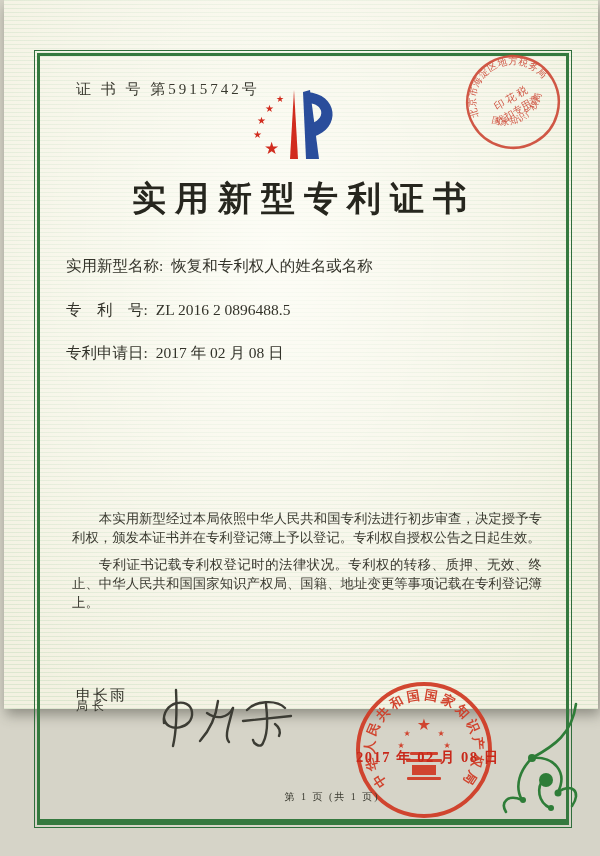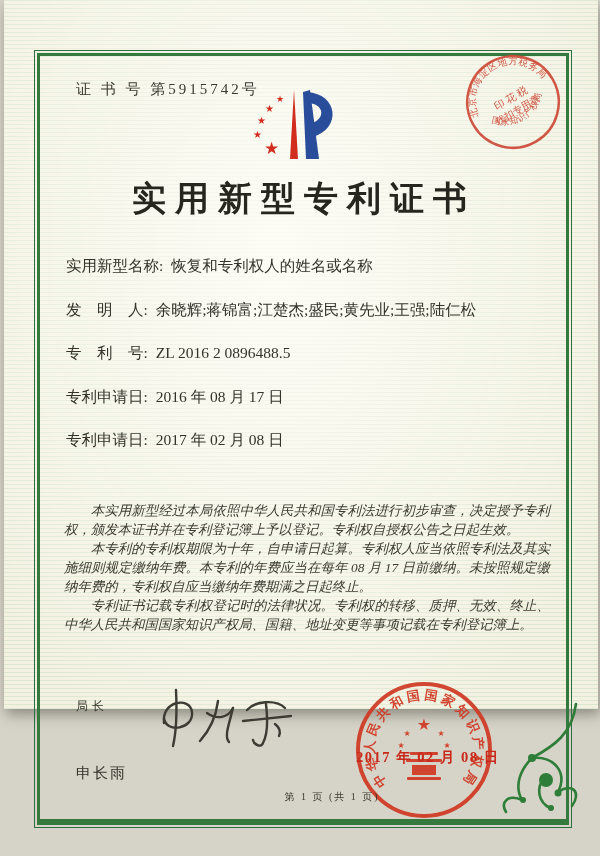--- a/index.html
+++ b/index.html
@@ -16,23 +16,23 @@
   .frame-inner{position:absolute;left:2px;top:2px;right:2px;bottom:2px;
                border:3px solid #35793f;border-bottom-width:6px;}
   .cert-no{position:absolute;left:72px;top:80px;font-size:15px;letter-spacing:3px;color:#39392f;}
   .title{position:absolute;left:0;top:176px;width:600px;text-align:center;
          font-size:34px;font-weight:700;letter-spacing:9px;color:#26261e;}
   .fields{position:absolute;left:62px;top:244px;width:486px;font-size:15.5px;color:#33332a;}
   .field-row{line-height:43.5px;white-space:nowrap;}
   .field-row .value{padding-left:8px;}
   .paragraphs{position:absolute;left:60px;top:501px;width:486px;font-size:13.4px;
               line-height:19px;text-align:justify;color:#3a3a30;}
-  .paragraphs p{margin:0;text-indent:2em;font-style:italic;}
+  .paragraphs p{margin:8px;text-indent:2em;}
   .sig-title{position:absolute;left:72px;top:698px;font-size:12px;letter-spacing:4px;color:#33332a;}
-  .sig-name{position:absolute;left:72px;top:764px;font-size:15px;letter-spacing:2px;color:#33332a;}
+  .sig-name{position:absolute;left:72px;top:686px;font-size:15px;letter-spacing:2px;color:#33332a;}
   .signature-svg{position:absolute;left:142px;top:683px;}
   .tax-stamp-svg{position:absolute;left:457px;top:50px;opacity:.92;}
   .logo-svg{position:absolute;left:242px;top:86px;}
   .seal-svg{position:absolute;left:348px;top:678px;opacity:.93;}
   .seal-date{position:absolute;left:352px;top:748px;font-size:14.5px;letter-spacing:1.5px;
              color:#c8281a;font-weight:600;}
   .footer{position:absolute;left:0;top:790px;width:560px;text-align:center;
           font-size:10px;letter-spacing:2px;color:#3a3a30;margin-left:48px;}
   .corner-svg{position:absolute;left:492px;top:700px;}
   svg text{font-family:"Liberation Serif","DejaVu Serif",serif;}
@@ -79,36 +79,29 @@
       <text x="30" y="16" font-size="9" fill="#d12c1e">★</text>
     </svg>
 
     <div class="title">实用新型专利证书</div>
 
     <div class="fields">
       <div class="field-row">
         <span class="label">实用新型名称:</span><span class="value">恢复和专利权人的姓名或名称</span>
       </div>
       <div class="field-row">
-        <span class="label">发　明　人:</span><span class="value">余晓辉;蒋锦富;江楚杰;盛民;黄先业;王强;陆仁松</span>
-      </div>
-      <div class="field-row">
         <span class="label">专　利　号:</span><span class="value">ZL 2016 2 0896488.5</span>
-      </div>
-      <div class="field-row">
-        <span class="label">专利申请日:</span><span class="value">2016 年 08 月 17 日</span>
       </div>
       <div class="field-row">
         <span class="label">专利申请日:</span><span class="value">2017 年 02 月 08 日</span>
       </div>
     </div>
 
     <div class="paragraphs">
       <p>本实用新型经过本局依照中华人民共和国专利法进行初步审查，决定授予专利权，颁发本证书并在专利登记簿上予以登记。专利权自授权公告之日起生效。</p>
-      <p>本专利的专利权期限为十年，自申请日起算。专利权人应当依照专利法及其实施细则规定缴纳年费。本专利的年费应当在每年 08 月 17 日前缴纳。未按照规定缴纳年费的，专利权自应当缴纳年费期满之日起终止。</p>
       <p>专利证书记载专利权登记时的法律状况。专利权的转移、质押、无效、终止、中华人民共和国国家知识产权局、国籍、地址变更等事项记载在专利登记簿上。</p>
     </div>
 
     <div class="sig-title">局长</div>
     <div class="sig-name">申长雨</div>
     <svg class="signature-svg" width="160" height="70" viewBox="0 0 160 70">
       <g fill="none" stroke="#3c3c34" stroke-width="2.4" stroke-linecap="round">
         <path d="M18,40 C15,18 44,13 46,29 C48,46 20,51 18,35"></path>
         <path d="M30,7 C31,28 30,50 27,63"></path>
         <path d="M72,18 C70,34 63,48 54,58"></path>

